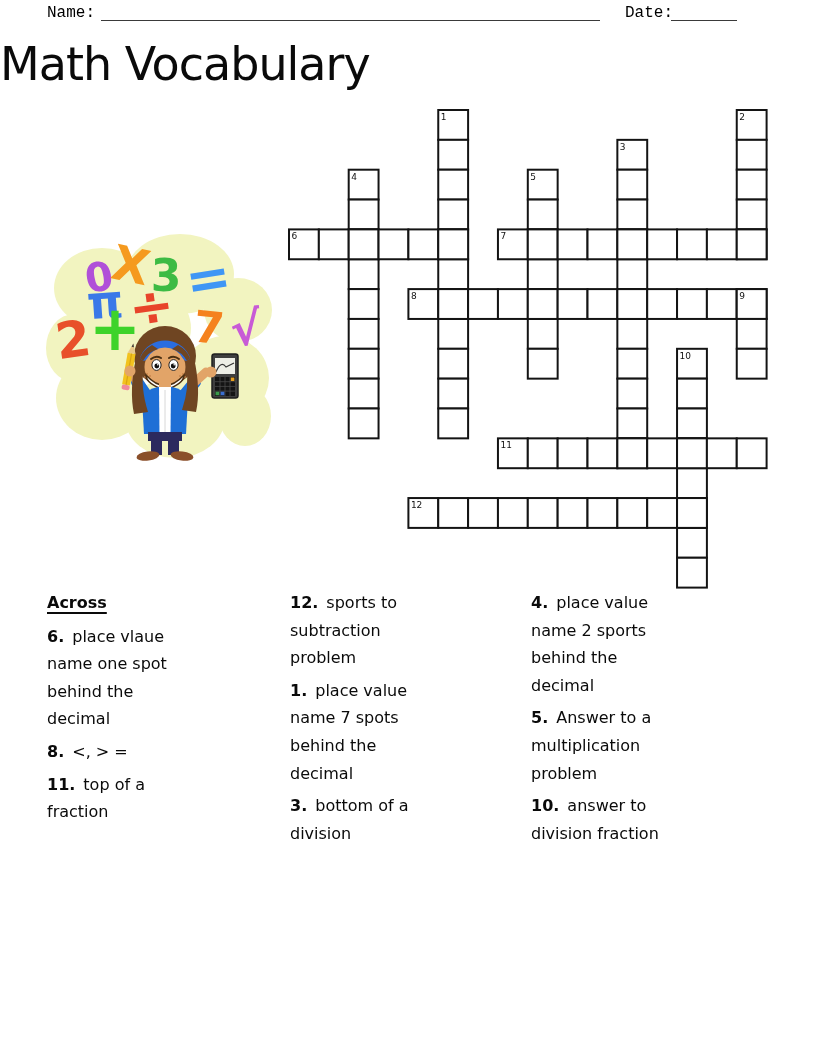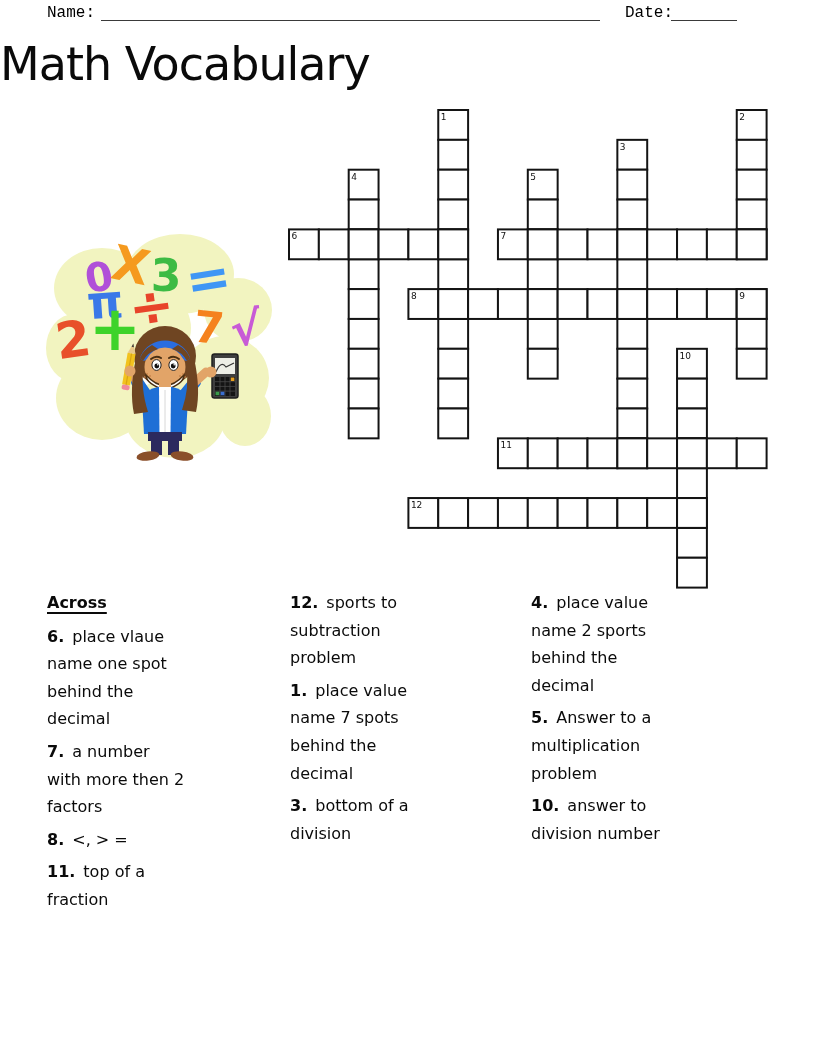--- a/index.html
+++ b/index.html
@@ -262,23 +262,20 @@
       <ellipse cx="142" cy="230" rx="11.5" ry="4.6" fill="#8a4f2a" transform="rotate(7 142 230)"></ellipse>
     </g>
   </svg>
 
   <div class="clue-col" id="clue-col-1">
     <div class="clue-heading">Across</div>
     <div class="clue"><span class="cnum">6.</span><span class="ctext">place vlaue
 name one spot
 behind the
 decimal</span></div>
-    <div class="clue"><span class="cnum">7.</span><span class="ctext">a number
-with more then 2
-factors</span></div>
     <div class="clue"><span class="cnum">8.</span><span class="ctext">&lt;, &gt; =</span></div>
     <div class="clue"><span class="cnum">11.</span><span class="ctext">top of a
 fraction</span></div>
   </div>
 
   <div class="clue-col" id="clue-col-2">
     <div class="clue"><span class="cnum">12.</span><span class="ctext">sports to
 subtraction
 problem</span></div>
     <div class="clue"><span class="cnum">1.</span><span class="ctext">place value
@@ -291,16 +288,16 @@
 
   <div class="clue-col" id="clue-col-3">
     <div class="clue"><span class="cnum">4.</span><span class="ctext">place value
 name 2 sports
 behind the
 decimal</span></div>
     <div class="clue"><span class="cnum">5.</span><span class="ctext">Answer to a
 multiplication
 problem</span></div>
     <div class="clue"><span class="cnum">10.</span><span class="ctext">answer to
-division number</span></div>
+division fraction</span></div>
   </div>
 
 </div>
 
 </body></html>

